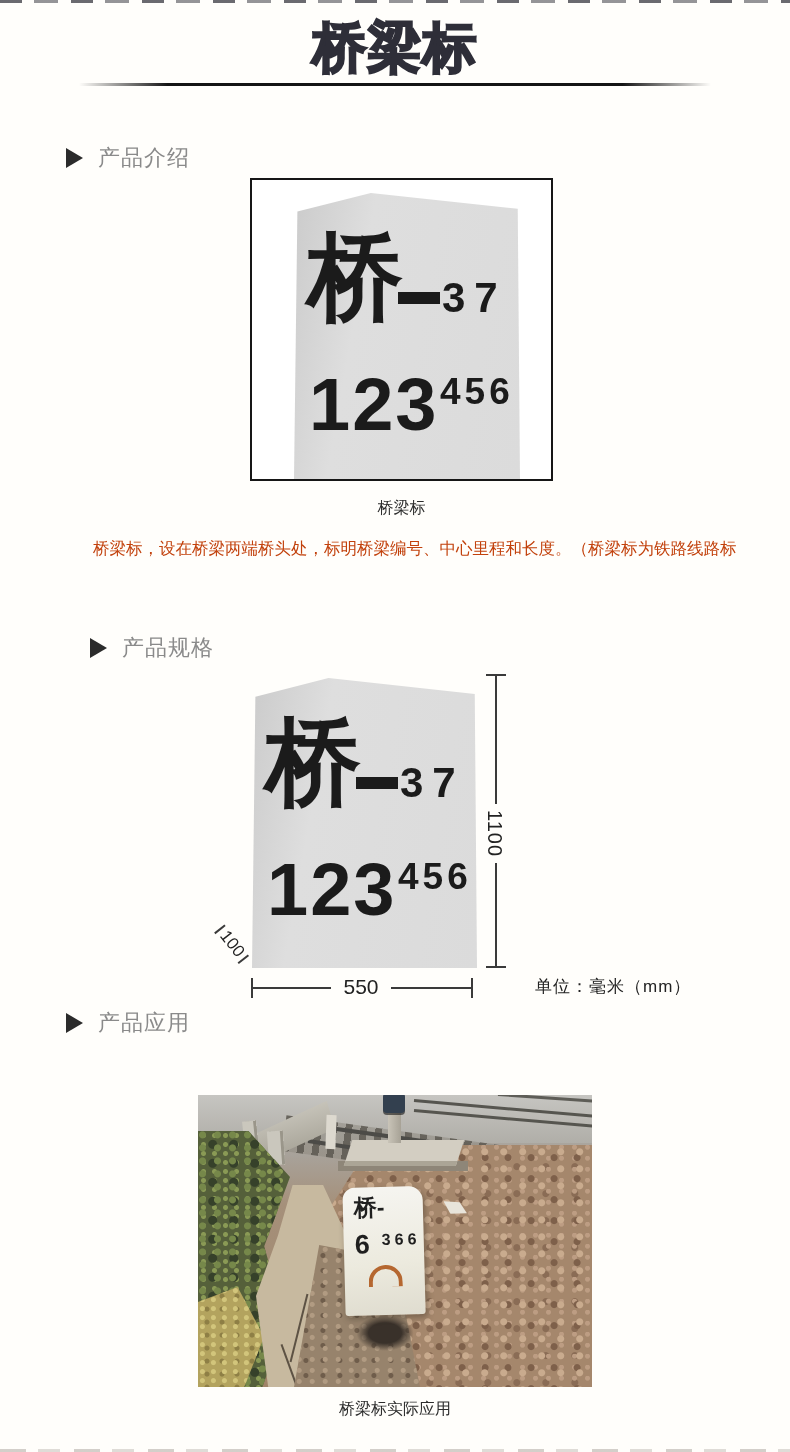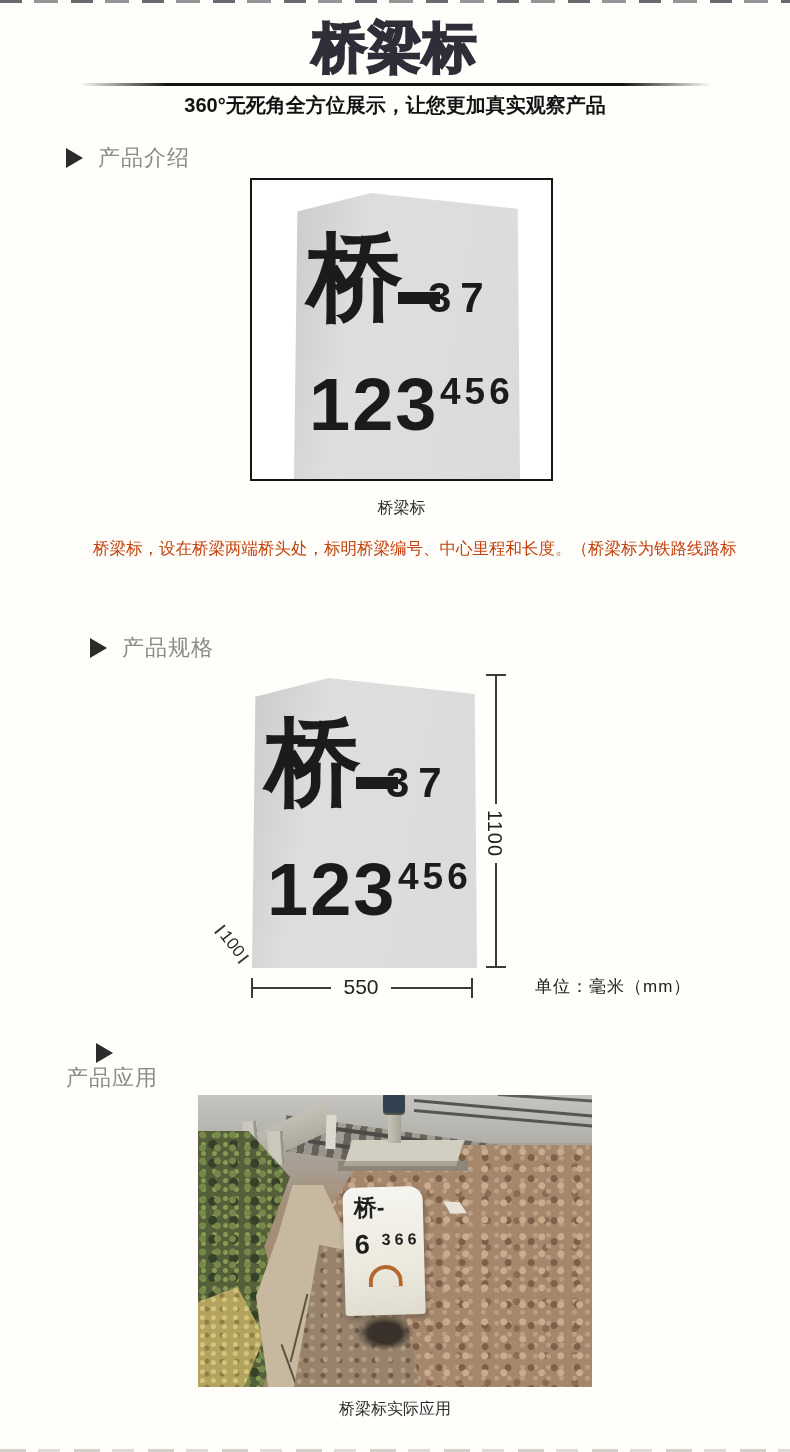--- a/index.html
+++ b/index.html
@@ -19,36 +19,36 @@
   .title-rule { position:absolute; top:83px; left:79px; width:632px; height:3px;
     background:linear-gradient(90deg, rgba(20,20,20,0), #141414 14%, #141414 86%, rgba(20,20,20,0)); }
   .page-subtitle { position:absolute; top:92px; left:0; width:100%; text-align:center;
     font-size:20px; font-weight:bold; color:#121212; }
 
   
   .section-header { position:absolute; left:66px; display:flex; align-items:center; }
   .tri { width:0; height:0; border-left:17px solid #2b2b2b; border-top:10px solid transparent;
     border-bottom:10px solid transparent; margin-right:15px; }
   .section-label { font-size:22px; color:#8a8a8a; letter-spacing:1px; }
-  #sec-intro { top:143px; } #sec-spec { top:633px;margin-left:24px; } #sec-app { top:1043px;flex-direction:column; }
+  #sec-intro { top:143px; } #sec-spec { top:633px;margin-left:24px; } #sec-app { top:1008px; }
 
   
   .figure-box { position:absolute; left:250px; top:178px; width:303px; height:303px;
     border:2px solid #161616; background:#fff; overflow:hidden; }
 
   
   .stone { position:absolute; background:linear-gradient(100deg,#cbcbcb 0%,#dedede 30%,#dbdbdb 100%);
     clip-path:polygon(1.5% 6.5%, 34% 0%, 99% 5.5%, 100% 100%, 0% 100%); }
   .stone.in-figure { left:42px; top:13px; right:31px; bottom:0; }
   .stone.spec { left:252px; top:678px; width:225px; height:290px; }
   .stone span { position:absolute; color:#1b1b1b; line-height:1; font-weight:bold; }
   .g-char   { left:13px;  top:36px;  font-size:96px; }
   .g-dash   { left:104px; top:99px;  width:42px; height:12px; background:#1b1b1b;
               color:transparent; font-size:0; overflow:hidden; }
-  .g-serial { left:134px; top:84px;  font-size:42px; letter-spacing:9px; }
+  .g-serial { left:148px; top:84px;  font-size:42px; letter-spacing:9px; }
   .g-main   { left:15px;  top:175px; font-size:74px; letter-spacing:2px; }
   .g-sup    { left:146px; top:180px; font-size:37px; letter-spacing:4px; }
 
   .caption { position:absolute; text-align:center; font-size:16px; color:#2d2d2d; }
   #cap-intro { left:250px; width:303px; top:498px; }
   #cap-photo { left:198px; width:394px; top:1399px; }
 
   
   .desc { position:absolute; left:60px; top:533px; width:688px; font-size:16.5px;
     line-height:30px; color:#c2410c; }
@@ -144,21 +144,20 @@
 </style>
 </head>
 <body>
 
 <div class="page">
 
   <div class="crop-strip top"></div>
 
   <h1 class="page-title">桥梁标</h1>
   <div class="title-rule"></div>
-  <p class="page-subtitle">360°无死角全方位展示，让您更加真实观察产品</p>
 
   <div class="section-header" id="sec-intro">
     <span class="tri"></span>
     <span class="section-label">产品介绍</span>
   </div>
 
   <figure class="figure-box">
     <div class="stone in-figure">
       <span class="g-char">桥</span>
       <span class="g-dash">—</span>

